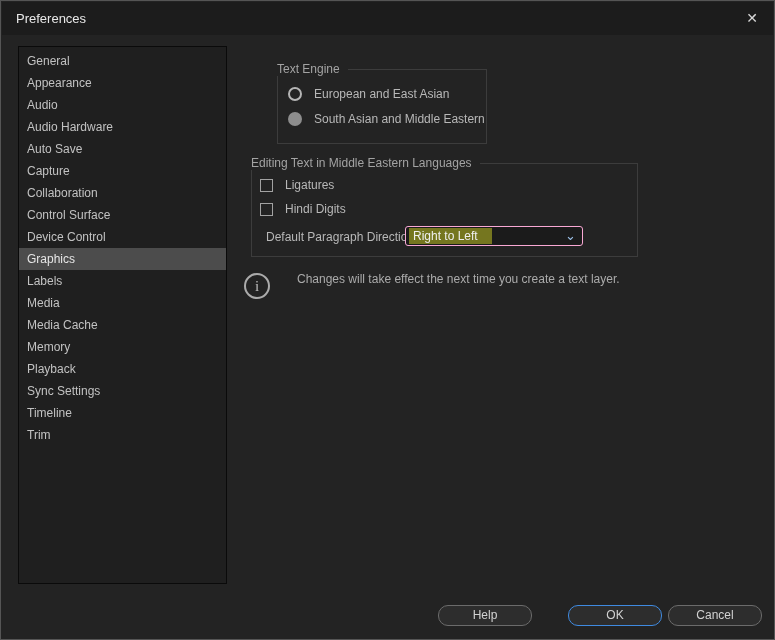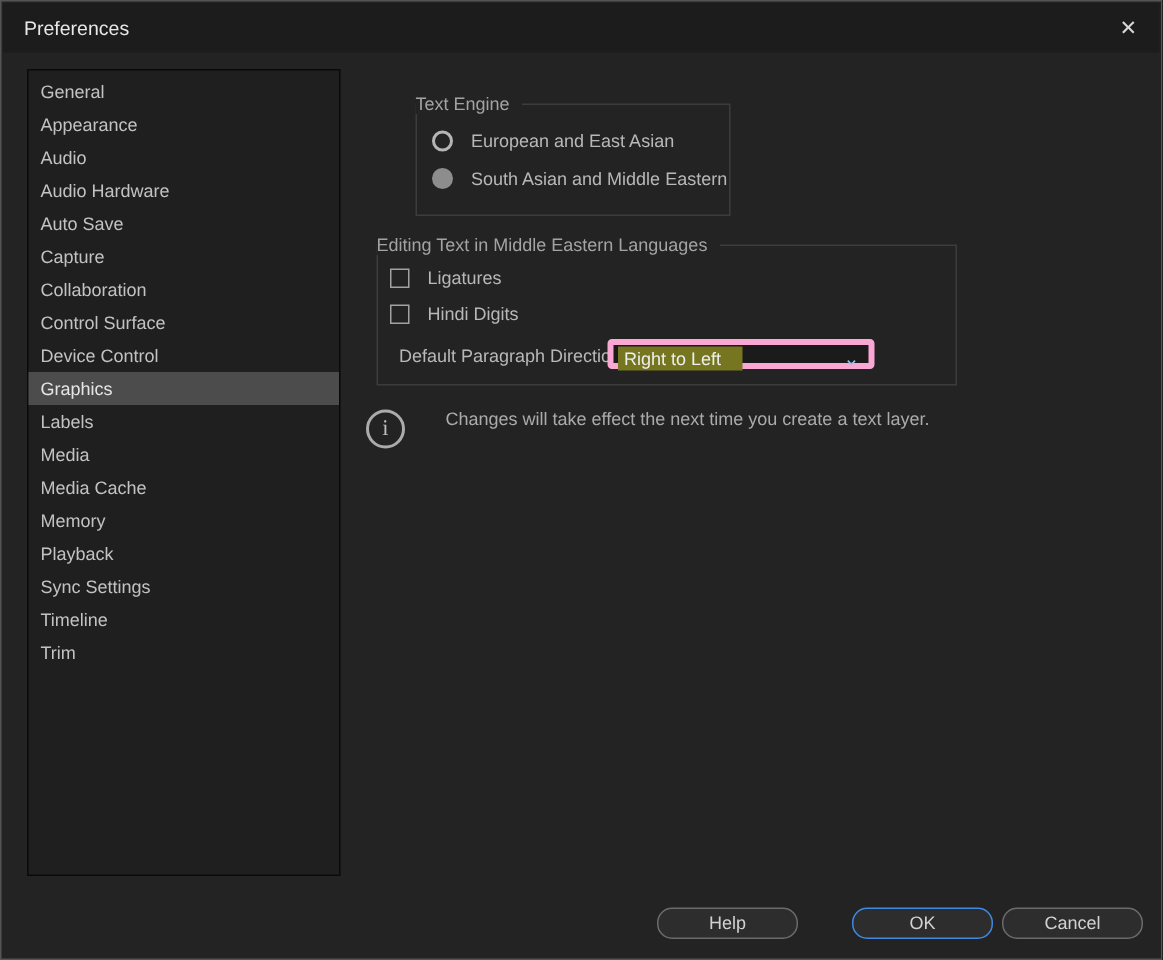--- a/index.html
+++ b/index.html
@@ -64,21 +64,21 @@
     background:transparent; flex:0 0 auto;
   }
 
   
   .dd-label {
     position:absolute; left:14px; top:63px; line-height:20px; color:#b8b8b8;
     white-space:nowrap;
   }
   .dropdown {
     position:absolute; left:153px; top:62px; width:178px; height:20px;
-    background:#1b1b1b; border:4px solid #f9a8d4; border-radius:3px;
+    background:#1b1b1b; border:1px solid #f9a8d4; border-radius:3px;
     cursor:pointer;
   }
   .dropdown .value {
     position:absolute; left:3px; top:1px; height:16px; line-height:16px;
     padding:0 14px 0 4px; background:#75761f; color:#efefef;
   }
   .dropdown .chev {
     position:absolute; right:6px; top:0; line-height:18px;
     color:#9cc0e8; font-size:13px;
   }

